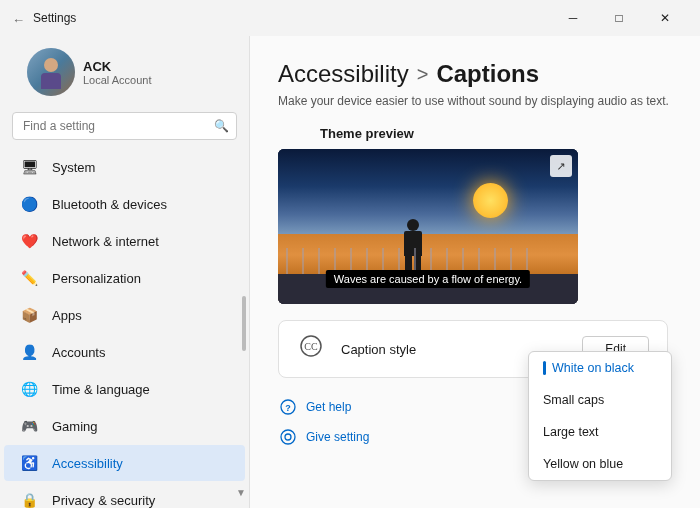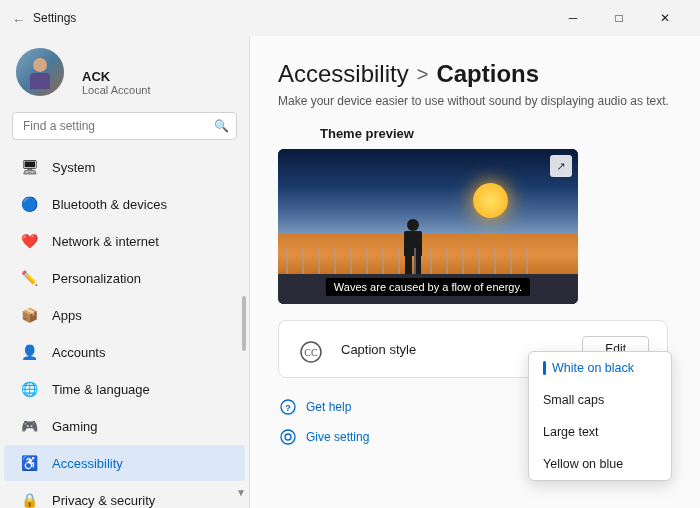--- a/index.html
+++ b/index.html
@@ -62,23 +62,24 @@
       background: #f3f3f3;
       display: flex;
       flex-direction: column;
       flex-shrink: 0;
       overflow: hidden;
       border-right: 1px solid #e0e0e0;
     }
 
     .user-section {
       display: flex;
-      align-items: flex-end;
-      gap: 18px;
+      align-items: center;
+      gap: 8px;
       padding: 12px 16px;
+      margin-left: 11px;
     }
     .user-avatar {
       width: 48px;
       height: 48px;
       border-radius: 50%;
       background: #c0cce0;
       overflow: hidden;
       flex-shrink: 0;
       display: flex;
       align-items: center;
@@ -223,21 +224,21 @@
       background: #1a1a2e;
     }
     .preview-bg {
       width: 100%;
       height: 100%;
       background: linear-gradient(180deg, #1a2a4a 0%, #2a3a5a 30%, #c87030 60%, #e8a040 80%, #1a1a2a 100%);
       position: relative;
     }
     .preview-caption-bar {
       position: absolute;
-      bottom: 8px;
+      bottom: 16px;
       left: 50%;
       transform: translateX(-50%);
       background: black;
       color: white;
       padding: 3px 8px;
       font-size: 11px;
       border-radius: 2px;
       white-space: nowrap;
     }
     .preview-expand-btn {
@@ -270,21 +271,21 @@
     }
     .caption-style-left {
       display: flex;
       align-items: center;
       gap: 10px;
     }
     .caption-style-icon {
       width: 28px;
       height: 28px;
       display: flex;
-      align-items: flex-end;
+      align-items: flex-start;
       justify-content: center;
       font-size: 18px;
       color: #555;
     }
     .caption-style-label {
       font-size: 13px;
       color: #1a1a1a;
       margin-left: 6px;
     }
     .edit-btn {

